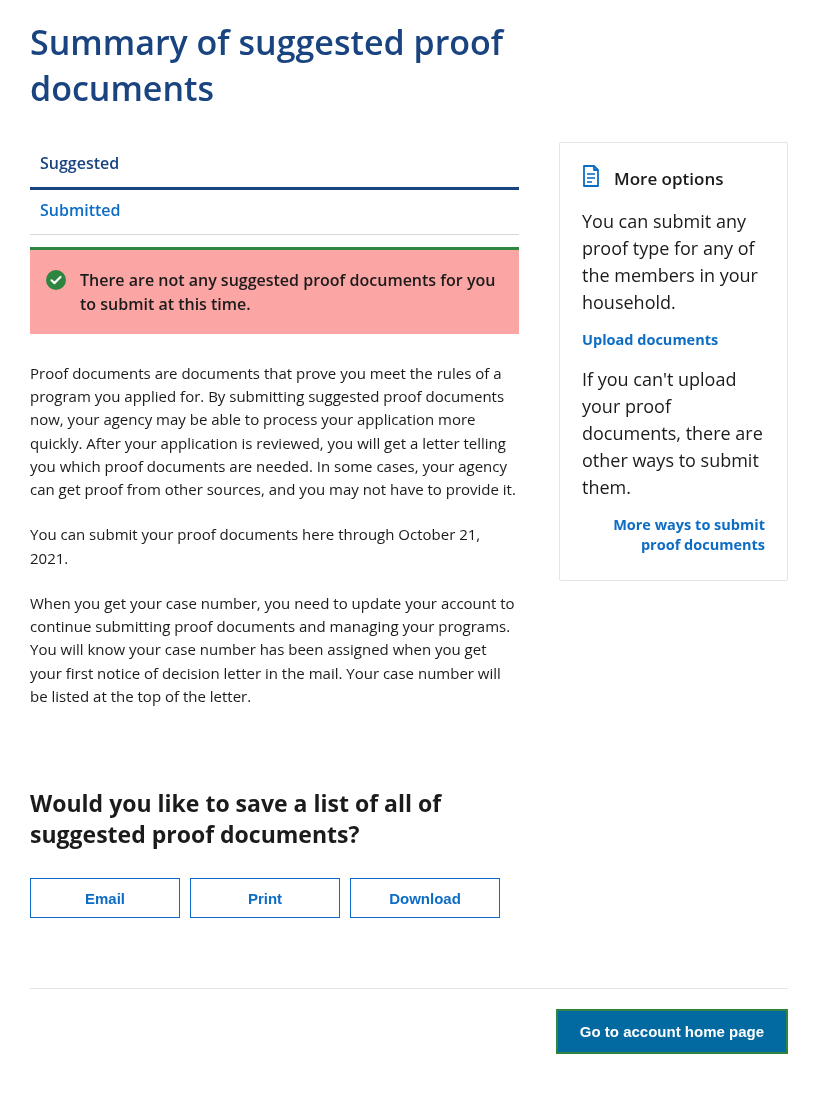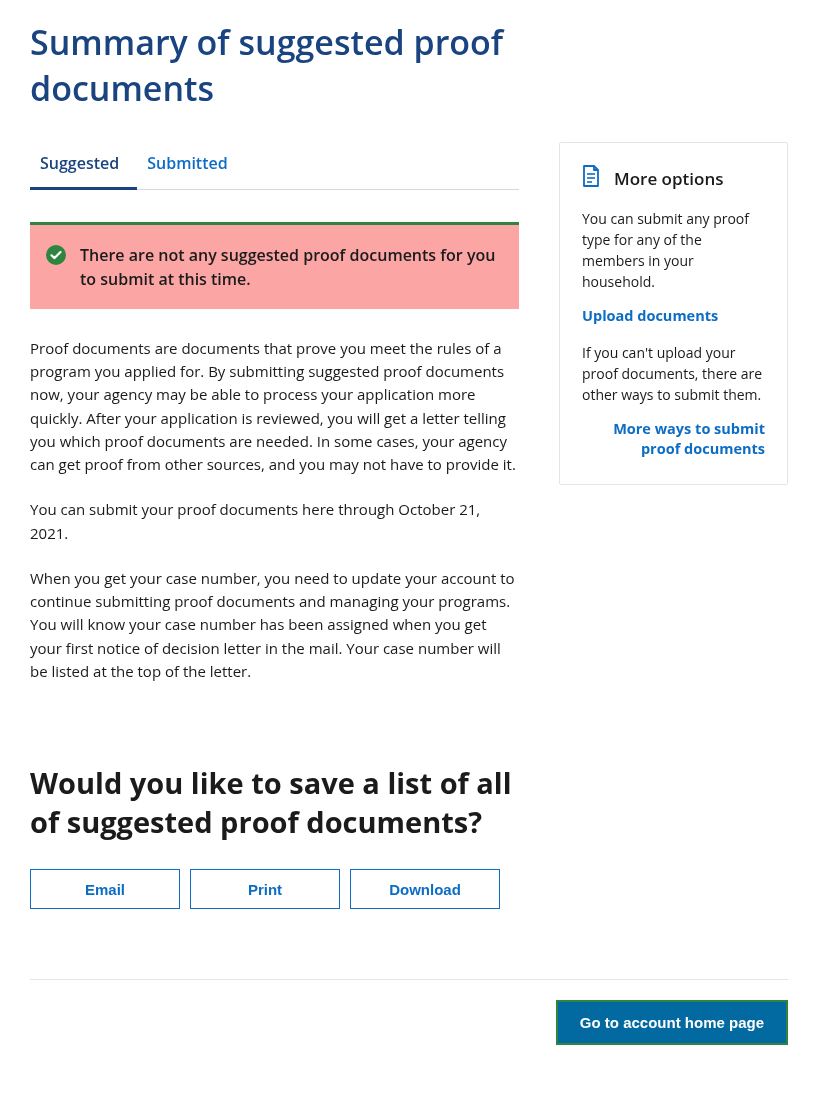--- a/index.html
+++ b/index.html
@@ -28,21 +28,22 @@
     flex: 1;
     min-width: 0;
   }
   .side-col {
     width: 229px;
     flex-shrink: 0;
   }
   .tabs {
     display: flex;
     border-bottom: 1px solid #d6d7d9;
-    margin-bottom: 32px;
+    margin-bottom: 12px;
+    flex-direction: column;
   }
   .tab {
     padding: 10px 18px 13px 10px;
     font-size: 16px;
     font-weight: 600;
     color: #0d6dc5;
     cursor: pointer;
     position: relative;
   }
   .tab.active {
@@ -69,21 +70,21 @@
     line-height: 1.5;
     color: #1b1b1b;
   }
   .body-para {
     font-size: 15px;
     line-height: 1.55;
     color: #1b1b1b;
     margin: 0 0 22px 0;
   }
   h2 {
-    font-size: 29px;
+    font-size: 23px;
     font-weight: 700;
     color: #1b1b1b;
     margin: 80px 0 28px 0;
     line-height: 1.35;
   }
   .btn-row {
     display: flex;
     gap: 10px;
   }
   .btn-outline {
@@ -109,21 +110,21 @@
     align-items: center;
     gap: 14px;
     margin-bottom: 16px;
   }
   .card-title {
     font-size: 17px;
     font-weight: 600;
     color: #1b1b1b;
   }
   .card-body p {
-    font-size: 14px;
+    font-size: 18px;
     line-height: 1.5;
     color: #1b1b1b;
     margin: 0 0 14px 0;
   }
   .card-body a {
     display: block;
     font-size: 14.5px;
     font-weight: 700;
     color: #0d6dc5;
     text-decoration: none;

